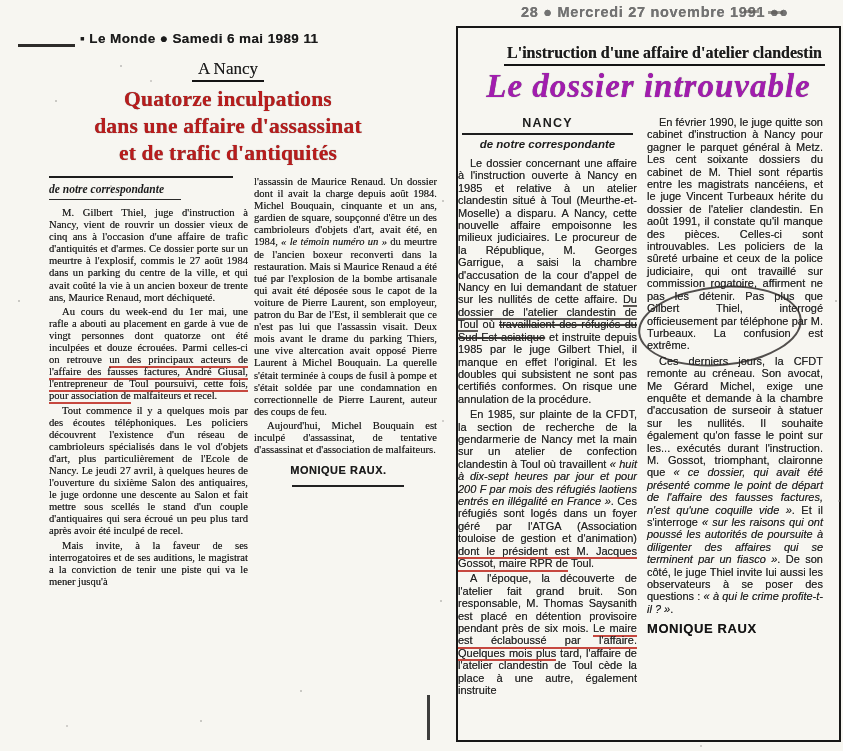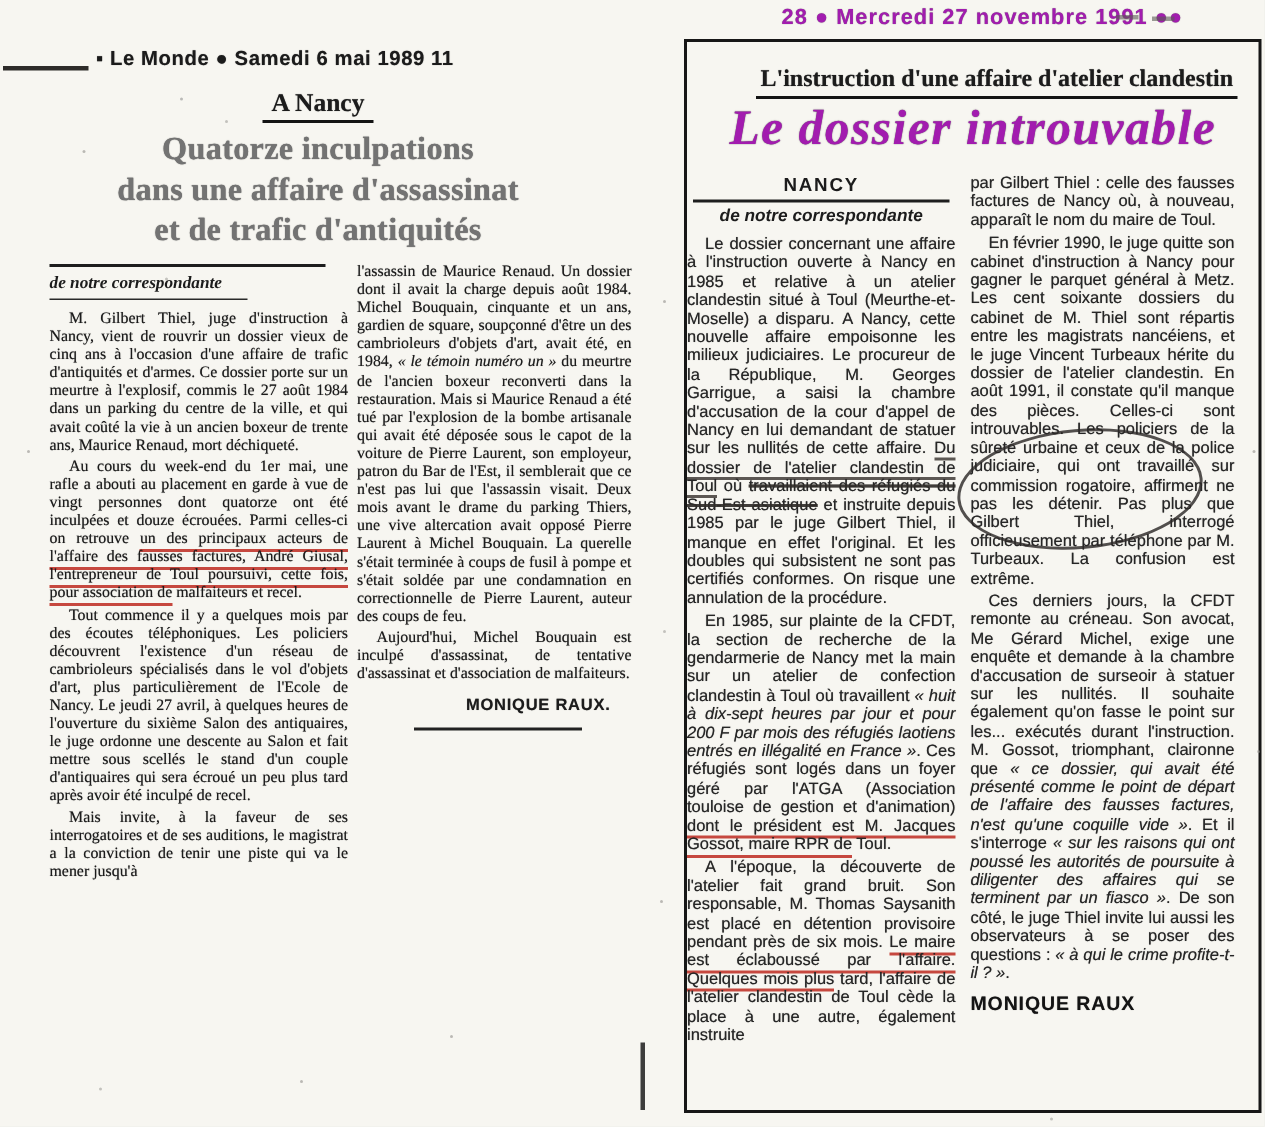--- a/index.html
+++ b/index.html
@@ -20,59 +20,59 @@
     text-indent:13px;
     text-shadow:0 0 0.5px rgba(25,25,25,.65);
   }
   .body p.cont{text-indent:0;}
   .s-i{font-style:italic;}
   .s-red{border-bottom:2.5px solid rgba(191,48,38,.88);padding-bottom:0.5px;}
   .s-inku{border-bottom:2px solid rgba(52,48,44,.8);}
   .s-inks{text-decoration:line-through;text-decoration-thickness:2px;text-decoration-color:rgba(52,48,44,.75);}
 
   
-  .article-left{position:absolute;left:0;top:0;width:430px;height:635px;}
+  .article-left{position:absolute;left:16px;top:0;width:430px;height:635px;}
   .lm-margin-line{position:absolute;left:2px;top:44px;width:57px;height:2.5px;background:#2e2c2a;}
   .lm-masthead{
     position:absolute;left:64px;top:31px;
     font-family:"Liberation Sans",sans-serif;
     font-weight:bold;font-size:13.5px;letter-spacing:.4px;color:#1b1b1b;
     text-shadow:0 0 .6px rgba(20,20,20,.6);
   }
   .lm-kicker-wrap{position:absolute;left:0;top:59px;width:424px;text-align:center;}
   .lm-kicker{
-    display:inline-block;font-weight:bold;font-size:17px;
+    display:inline-block;font-weight:normal;font-size:17px;
     border-bottom:2.5px solid #141414;padding:0 6px 1px 6px;
     text-shadow:0 0 .6px rgba(20,20,20,.6);
   }
   .lm-headline{
     position:absolute;left:0;top:86px;width:424px;text-align:center;
     font-weight:bold;font-size:21.5px;line-height:27px;letter-spacing:.2px;
-    color:#737373;text-shadow:0 0 .7px rgba(15,15,15,.7);
+    color:#b91c1c;text-shadow:0 0 .7px rgba(15,15,15,.7);
   }
   .lm-col{position:absolute;top:176px;}
   .lm-col1{left:33px;width:199px;}
   .lm-col2{left:238px;width:183px;}
   .lm-rule-top{border-top:2.5px solid #1d1d1d;width:184px;margin-bottom:5px;}
   .lm-city{font-weight:bold;font-style:italic;font-size:12px;}
   .lm-role{font-weight:bold;font-style:italic;font-size:11.5px;margin-top:1px;}
   .lm-rule-mid{border-top:1.5px solid #2a2a2a;width:132px;margin:4px 0 7px 0;}
   .lm-body{font-size:10.6px;line-height:12.1px;}
   .lm-byline{
-    margin-top:8px;text-align:right;padding-right:14px;
+    margin-top:8px;text-align:center;padding-right:14px;
     font-family:"Liberation Sans",sans-serif;font-weight:bold;font-size:11px;letter-spacing:.5px;
     text-shadow:0 0 .5px rgba(20,20,20,.6);
   }
   .lm-byline-rule{border-top:2px solid #222;width:112px;margin:9px 0 0 38px;}
 
   
   .er-masthead{
     position:absolute;left:521px;top:4px;
     font-family:"Liberation Sans",sans-serif;font-weight:bold;font-size:14.5px;letter-spacing:.7px;
-    color:#a21caf;text-shadow:0 0 .6px rgba(15,15,15,.6);
+    color:#737373;text-shadow:0 0 .6px rgba(15,15,15,.6);
   }
   .er-mast-marks{
     position:absolute;left:744px;top:10px;width:15px;height:3px;background:#5c5a56;opacity:.6;
     box-shadow:24px 1px 0 #5c5a56;
   }
   .article-right{
     position:absolute;left:456px;top:26px;width:381px;height:712px;
     border:2px solid #171717;overflow:hidden;background:transparent;
   }
   .er-kicker-wrap{position:absolute;left:16px;top:16px;width:100%;text-align:center;text-decoration:underline;}
@@ -177,21 +177,20 @@
           <div class="er-role">de notre correspondante</div>
         </div>
         <div class="body er-body">
             <p><span>Le dossier concernant une affaire à l'instruction ouverte à Nancy en 1985 et relative à un atelier clandestin situé à Toul (Meurthe-et-Moselle) a disparu. A Nancy, cette nouvelle affaire empoisonne les milieux judiciaires. Le procureur de la République, M. Georges Garrigue, a saisi la chambre d'accusation de la cour d'appel de Nancy en lui demandant de statuer sur les nullités de cette affaire. </span><span class="s-inku">Du dossier de l'atelier clandestin de Toul</span><span> où </span><span class="s-inks">travaillaient des réfugiés du Sud-Est asiatique</span><span> et instruite depuis 1985 par le juge Gilbert Thiel, il manque en effet l'original. Et les doubles qui subsistent ne sont pas certifiés conformes. On risque une annulation de la procédure.</span></p>
             <p><span>En 1985, sur plainte de la CFDT, la section de recherche de la gendarmerie de Nancy met la main sur un atelier de confection clandestin à Toul où travaillent </span><span class="s-i">« huit à dix-sept heures par jour et pour 200 F par mois des réfugiés laotiens entrés en illégalité en France »</span><span>. Ces réfugiés sont logés dans un foyer géré par l'ATGA (Association touloise de gestion et d'animation) </span><span class="s-red">dont le président est M. Jacques Gossot, maire RPR de</span><span> Toul.</span></p>
             <p><span>A l'époque, la découverte de l'atelier fait grand bruit. Son responsable, M. Thomas Saysanith est placé en détention provisoire pendant près de six mois. </span><span class="s-red">Le maire est éclaboussé par l'affaire. Quelques mois plus</span><span> tard, l'affaire de l'atelier clandestin de Toul cède la place à une autre, également instruite</span></p>
           </div>
       </div>
       <div class="er-col er-col2">
         <div class="body er-body">
-            <p class="cont"><span>par Gilbert Thiel : celle des fausses factures de Nancy où, à nouveau, apparaît le nom du maire de Toul.</span></p>
             <p><span>En février 1990, le juge quitte son cabinet d'instruction à Nancy pour gagner le parquet général à Metz. Les cent soixante dossiers du cabinet de M. Thiel sont répartis entre les magistrats nancéiens, et le juge Vincent Turbeaux hérite du dossier de l'atelier clandestin. En août 1991, il constate qu'il manque des pièces. Celles-ci sont introuvables. Les policiers de la sûreté urbaine et ceux de la police judiciaire, qui ont travaillé sur commission rogatoire, affirment ne pas les détenir. Pas plus que Gilbert Thiel, interrogé officieusement par téléphone par M. Turbeaux. La confusion est extrême.</span></p>
             <p><span>Ces derniers jours, la CFDT remonte au créneau. Son avocat, Me Gérard Michel, exige une enquête et demande à la chambre d'accusation de surseoir à statuer sur les nullités. Il souhaite également qu'on fasse le point sur les... exécutés durant l'instruction. M. Gossot, triomphant, claironne que </span><span class="s-i">« ce dossier, qui avait été présenté comme le point de départ de l'affaire des fausses factures, n'est qu'une coquille vide »</span><span>. Et il s'interroge </span><span class="s-i">« sur les raisons qui ont poussé les autorités de poursuite à diligenter des affaires qui se terminent par un fiasco »</span><span>. De son côté, le juge Thiel invite lui aussi les observateurs à se poser des questions : </span><span class="s-i">« à qui le crime profite-t-il ? »</span><span>.</span></p>
           </div>
         <div class="er-byline">MONIQUE RAUX</div>
       </div>
     </div>
 
     <div class="pen-ellipse"></div>
   </div>
 

